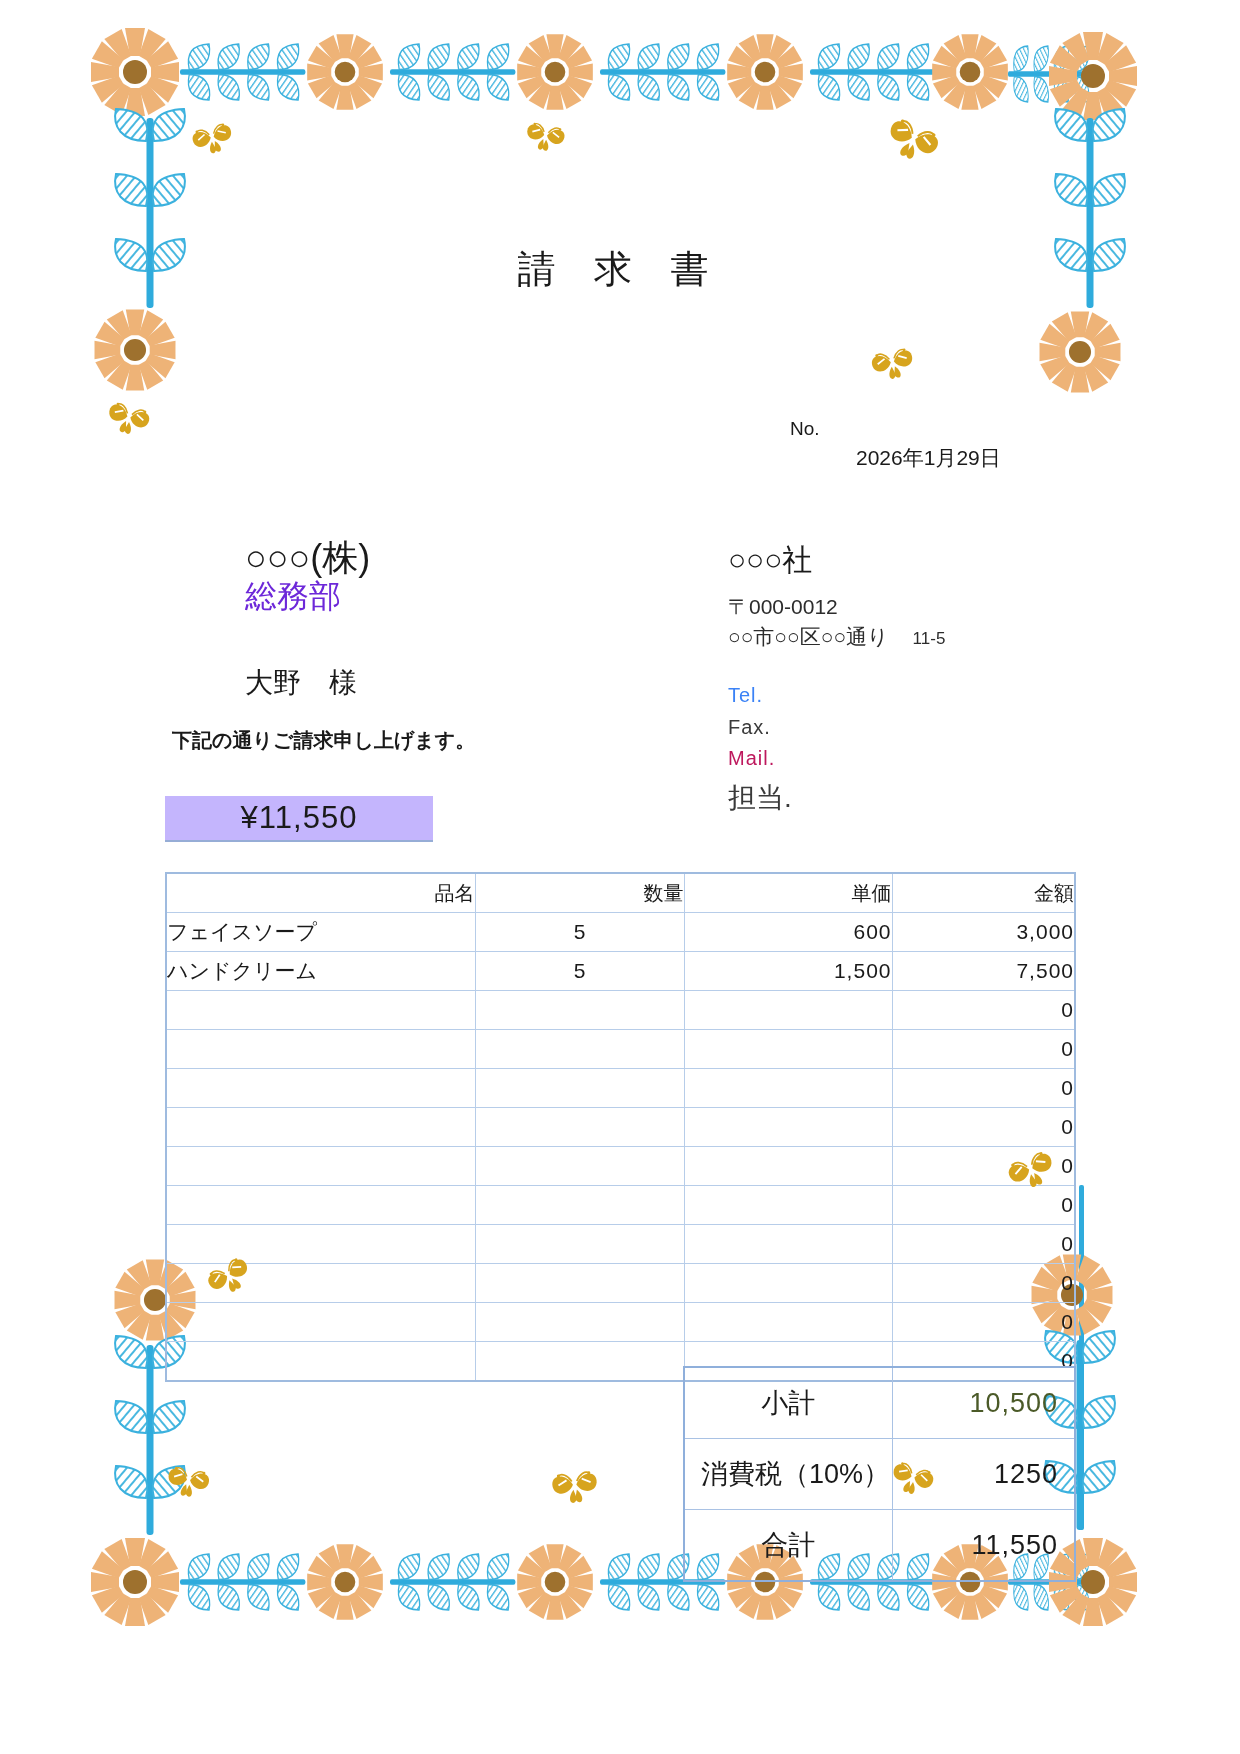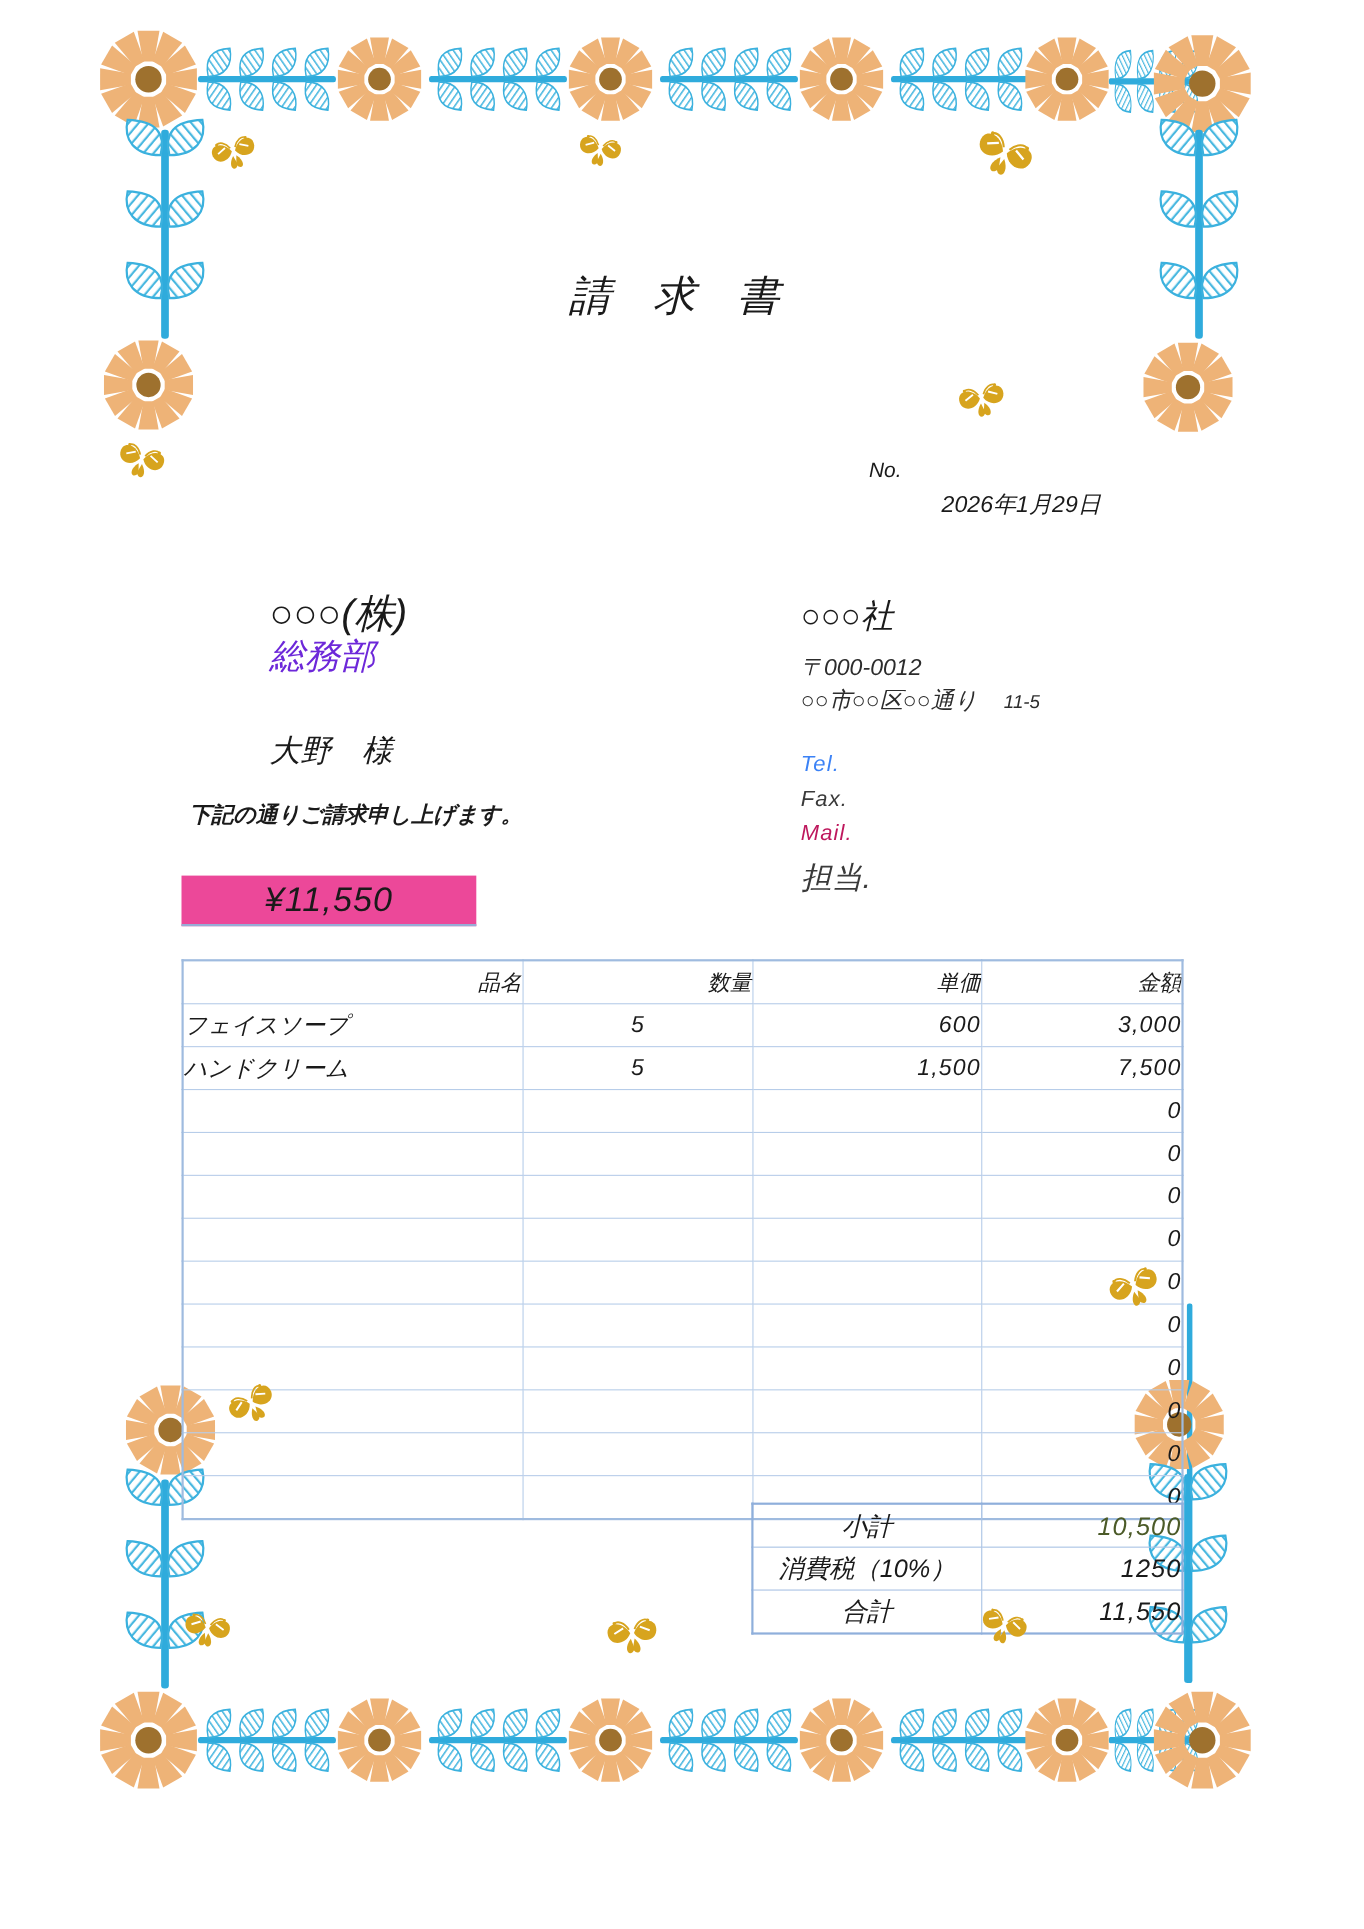--- a/index.html
+++ b/index.html
@@ -1,35 +1,35 @@
 <!DOCTYPE html>
 <html><head>
 <meta charset="utf-8">
 <style>
   html,body{margin:0;padding:0;background:#ffffff;}
   .page{
     position:relative;width:1240px;height:1754px;margin:0 auto;background:#ffffff;
-    font-family:"Liberation Sans","DejaVu Sans",sans-serif;color:#1a1a1a;overflow:hidden;font-style:italic;
+    font-family:"Liberation Sans","DejaVu Sans",sans-serif;color:#1a1a1a;overflow:hidden;
   }
   svg.deco{position:absolute;left:0;top:0;z-index:1;pointer-events:none;}
   svg.deco-over{position:absolute;left:0;top:0;z-index:3;pointer-events:none;}
   .content{position:absolute;left:0;top:0;width:1240px;height:1754px;z-index:2;}
 
   .title{position:absolute;left:0;top:244px;width:1240px;text-align:center;
          font-size:38px;font-weight:400;letter-spacing:14px;margin:0;}
   .no-label{position:absolute;left:790px;top:418px;font-size:19px;}
   .date{position:absolute;left:856px;top:444px;font-size:21px;}
 
   .client-company{position:absolute;left:245px;top:534px;font-size:36px;}
   .client-dept{position:absolute;left:245px;top:575px;font-size:32px;color:#6d28d9;}
   .client-person{position:absolute;left:245px;top:664px;font-size:28px;}
   .message{position:absolute;left:172px;top:727px;font-size:20px;font-weight:bold;}
 
   .amount-box{position:absolute;left:165px;top:796px;width:268px;height:44px;
-    background:#ec4899;border-bottom:2px solid #96add6;text-align:center;
+    background:#c4b5fd;border-bottom:2px solid #96add6;text-align:center;
     font-size:31px;line-height:44px;letter-spacing:1px;}
 
   .sender-company{position:absolute;left:728px;top:540px;font-size:30px;}
   .sender-postal{position:absolute;left:728px;top:593px;font-size:21px;color:#2c2c2c;}
   .sender-address{position:absolute;left:728px;top:623px;font-size:21px;color:#2c2c2c;}
   .sender-address .addr-no{font-size:17px;margin-left:24px;}
   .sender-tel{position:absolute;left:728px;top:684px;font-size:20px;color:#3b82f6;letter-spacing:1px;}
   .sender-fax{position:absolute;left:728px;top:716px;font-size:20px;color:#3a3a3a;letter-spacing:1px;}
   .sender-mail{position:absolute;left:728px;top:747px;font-size:20px;color:#be185d;letter-spacing:1px;}
   .sender-contact{position:absolute;left:728px;top:779px;font-size:28px;color:#3a3a3a;}
@@ -38,21 +38,21 @@
     table-layout:fixed;border:2px solid #9fbbdf;background:transparent;}
   table.items th,table.items td{border:1px solid #b7cde9;height:38px;padding:0;
     font-size:21px;font-weight:400;background:transparent;white-space:nowrap;overflow:hidden;}
   table.items th{font-size:20px;text-align:right;}
   td.c-name{text-align:left;padding-left:9px;}
   td.c-qty{text-align:center;}
   td.c-unit,td.c-amt{text-align:right;padding-right:7px;letter-spacing:1px;}
 
   table.summary{position:absolute;left:683px;top:1366px;width:391px;border-collapse:collapse;
     table-layout:fixed;border:2px solid #8fafdb;background:transparent;}
-  table.summary td{border:1px solid #a9c2e4;height:38px;padding:0;font-size:23px;background:transparent;white-space:nowrap;}
+  table.summary td{border:1px solid #a9c2e4;height:38px;padding:16px;font-size:27px;background:transparent;white-space:nowrap;}
   td.s-label{text-align:center;}
   td.s-value{text-align:right;padding-right:7px;letter-spacing:1px;}
   tr.subtotal td.s-value{color:#4b5a28;}
 </style>
 </head>
 <body>
 
 <div class="page">
 
   <svg class="deco" width="1240" height="1754" viewBox="0 0 1240 1754">

